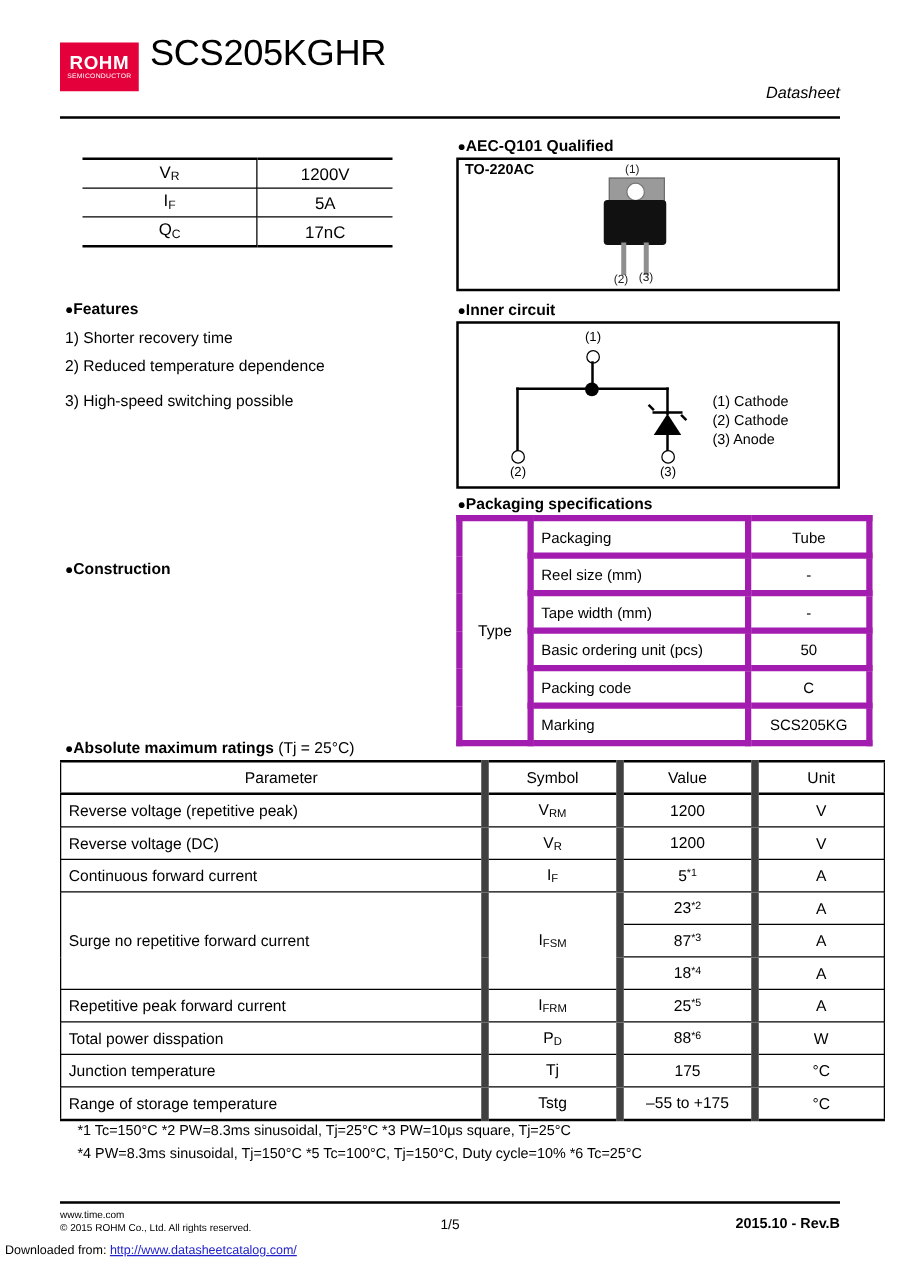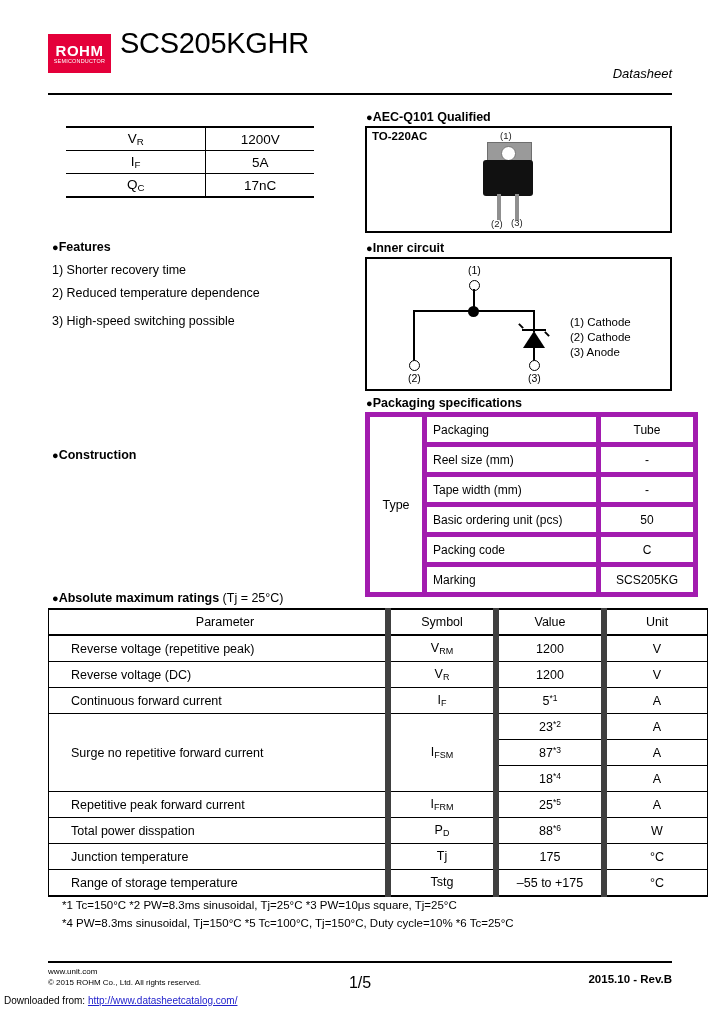--- a/index.html
+++ b/index.html
@@ -241,21 +241,21 @@
   }
   .amr-table td, .amr-table th {
     border: 1px solid #000;
     font-size: 12.5px;
     font-weight: normal;
     height: 25px;
     padding: 0;
     vertical-align: middle;
   }
   .amr-table th { height: 24px; }
-  .amr-table .c-param { width: 320px; text-align: left; padding-left: 22px; }
+  .amr-table .c-param { width: 320px; text-align: left; padding-left: 6px; }
   .amr-table .c-sym   { width: 102px; text-align: center; }
   .amr-table .c-val   { width: 102px; text-align: center; }
   .amr-table .c-unit  { width: 100px; text-align: center; }
   .amr-table thead th { text-align: center; }
   .amr-table thead th.c-param { text-align: center; padding-left: 16px; }
   .amr-table .thick-top    { border-top: 2px solid #000; }
   .amr-table .thick-bottom { border-bottom: 2px solid #000; }
   .amr-table .vsep-l { border-left: 6px solid #404040; }
 
   .footnotes {
@@ -277,21 +277,21 @@
     position: absolute;
     left: 48px; top: 966px;
     font-size: 8px;
     line-height: 11px;
   }
   .footer-center {
     position: absolute;
     left: 0px; top: 974px;
     width: 720px;
     text-align: center;
-    font-size: 16px;
+    font-size: 11px;
   }
   .footer-right {
     position: absolute;
     right: 48px; top: 973px;
     font-size: 11.5px;
     font-weight: bold;
   }
   .dl-line {
     position: absolute;
     left: 4px; top: 994px;
@@ -502,21 +502,21 @@
     </table>
   </div>
 
   <div class="footnotes">
     <div>*1 Tc=150°C   *2 PW=8.3ms sinusoidal, Tj=25°C   *3 PW=10μs square, Tj=25°C</div>
     <div>*4 PW=8.3ms sinusoidal, Tj=150°C   *5 Tc=100°C, Tj=150°C, Duty cycle=10%   *6 Tc=25°C</div>
   </div>
 
   <div class="footer-rule"></div>
   <div class="footer-left">
-    <div>www.unit.com</div>
+    <div>www.time.com</div>
     <div>© 2015  ROHM Co., Ltd. All rights reserved.</div>
   </div>
   <div class="footer-center">1/5</div>
   <div class="footer-right">2015.10 -  Rev.B</div>
   <div class="dl-line">
     <span>Downloaded from: </span><span class="dl-link">http://www.datasheetcatalog.com/</span>
   </div>
 
 </div>
 

